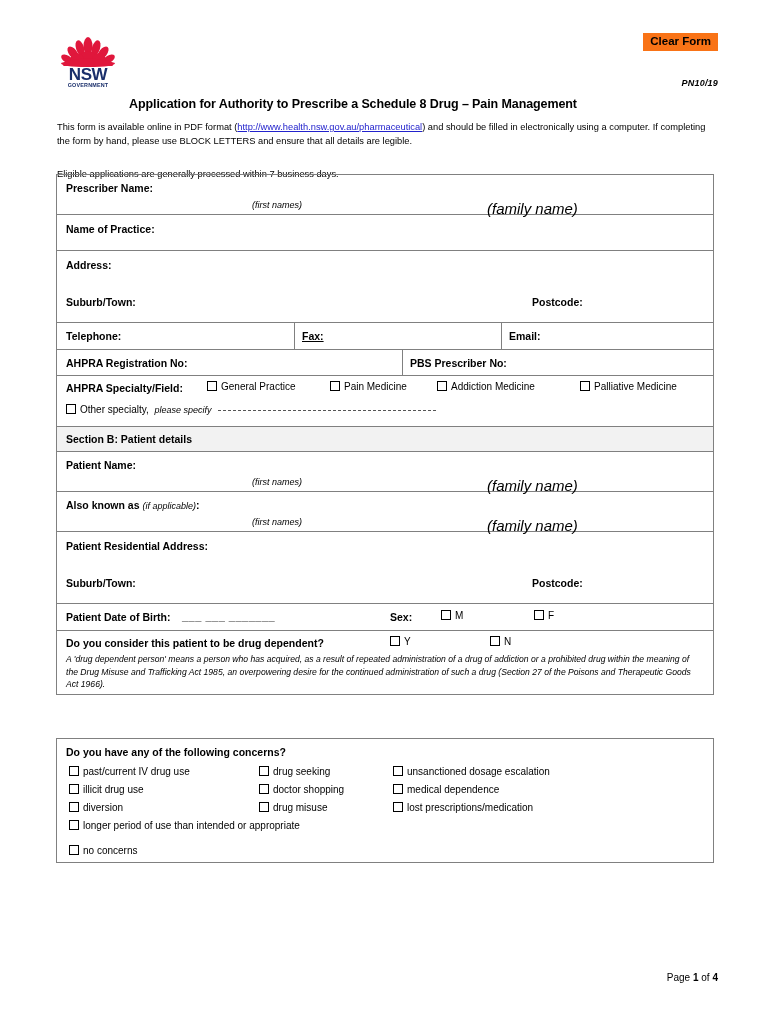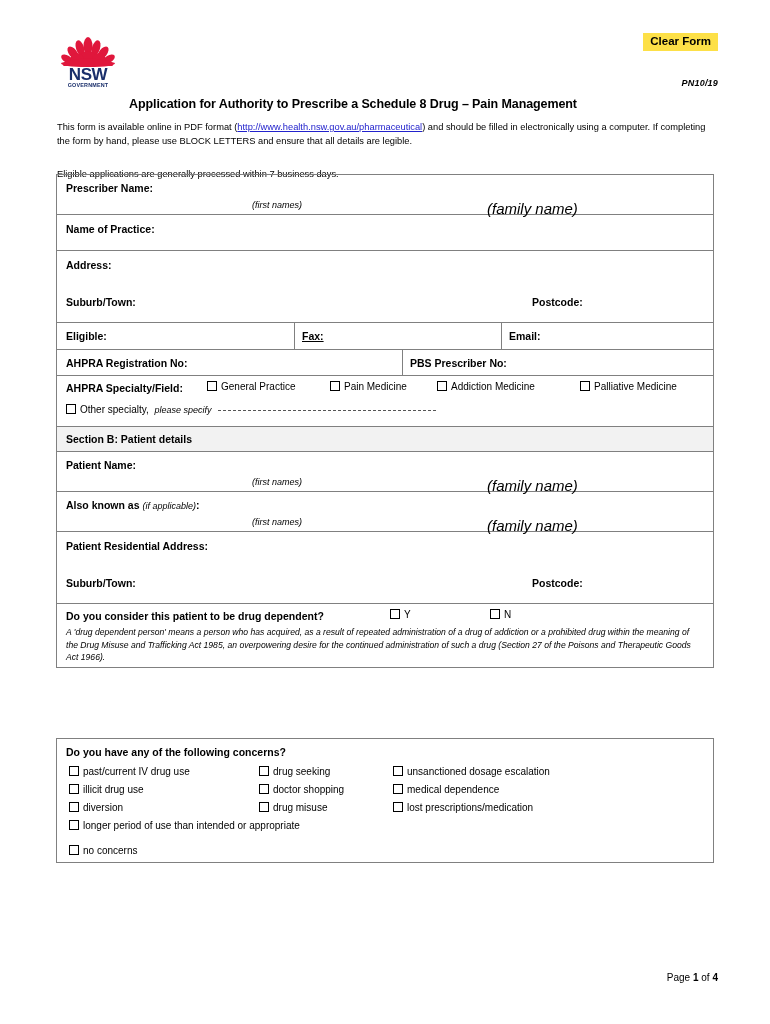--- a/index.html
+++ b/index.html
@@ -17,21 +17,21 @@
     color: #000000;
     font-size: 11px;
     overflow: hidden;
   }
 
   
   .clear-form-btn {
     position: absolute;
     top: 33px;
     right: 52px;
-    background: #fde047;
+    background: #f97316;
     border: none;
     font-family: "Liberation Sans", sans-serif;
     font-size: 11.5px;
     font-weight: bold;
     color: #000;
     padding: 2px 7px 3px 7px;
     line-height: 13px;
     cursor: pointer;
   }
 
@@ -255,21 +255,21 @@
 
   <div class="row addr-row">
     <span class="lbl lbl-addr">Address:</span>
     <span class="lbl lbl-suburb">Suburb/Town:</span>
     <span class="lbl lbl-post">Postcode:</span>
   </div>
 
   <div class="row three-col">
     <span class="vdiv1"></span>
     <span class="vdiv2"></span>
-    <span class="lbl c1">Eligible:</span>
+    <span class="lbl c1">Telephone:</span>
     <span class="lbl c2">Fax:</span>
     <span class="lbl c3">Email:</span>
   </div>
 
   <div class="row two-col">
     <span class="vdivh"></span>
     <span class="lbl c1">AHPRA Registration No:</span>
     <span class="lbl c2">PBS Prescriber No:</span>
   </div>
 
@@ -309,20 +309,31 @@
     <span class="hint-first">(first names)</span>
     <span class="hint-family">(family name)</span>
   </div>
 
   <div class="row addr-row">
     <span class="lbl lbl-addr">Patient Residential Address:</span>
     <span class="lbl lbl-suburb">Suburb/Town:</span>
     <span class="lbl lbl-post">Postcode:</span>
   </div>
 
+  <div class="row dob-row">
+    <span class="lbl lbl-dob">Patient Date of Birth:</span>
+    <span class="dob-blanks">___  ___  _______</span>
+    <span class="lbl lbl-sex">Sex:</span>
+    <span class="sex-m">
+      <span class="cb"></span><span>M</span>
+    </span>
+    <span class="sex-f">
+      <span class="cb"></span><span>F</span>
+    </span>
+  </div>
 
   <div class="row dep-row">
     <span class="lbl lbl-dep">Do you consider this patient to be drug dependent?</span>
     <span class="dep-y">
       <span class="cb"></span><span>Y</span>
     </span>
     <span class="dep-n">
       <span class="cb"></span><span>N</span>
     </span>
     <span class="dep-def">A 'drug dependent person' means a person who has acquired, as a result of repeated administration of a drug of addiction or a prohibited drug within the meaning of the Drug Misuse and Trafficking Act 1985, an overpowering desire for the continued administration of such a drug (Section 27 of the Poisons and Therapeutic Goods Act 1966).</span>

